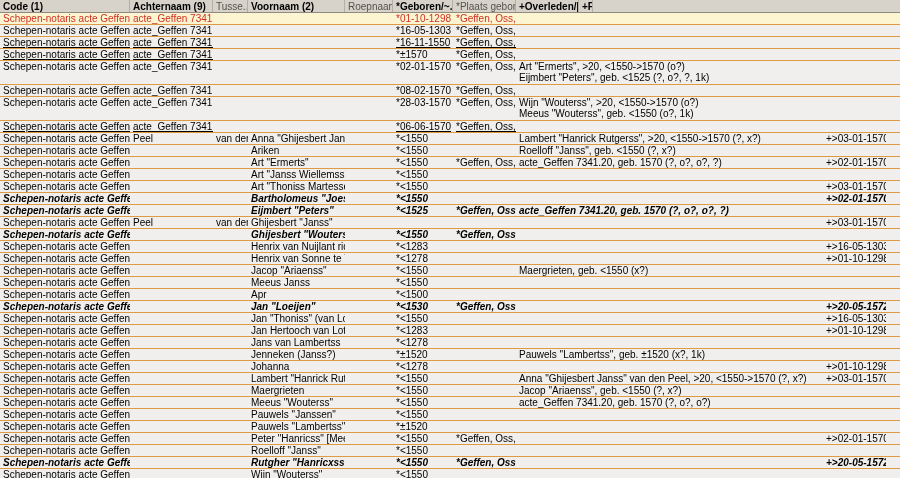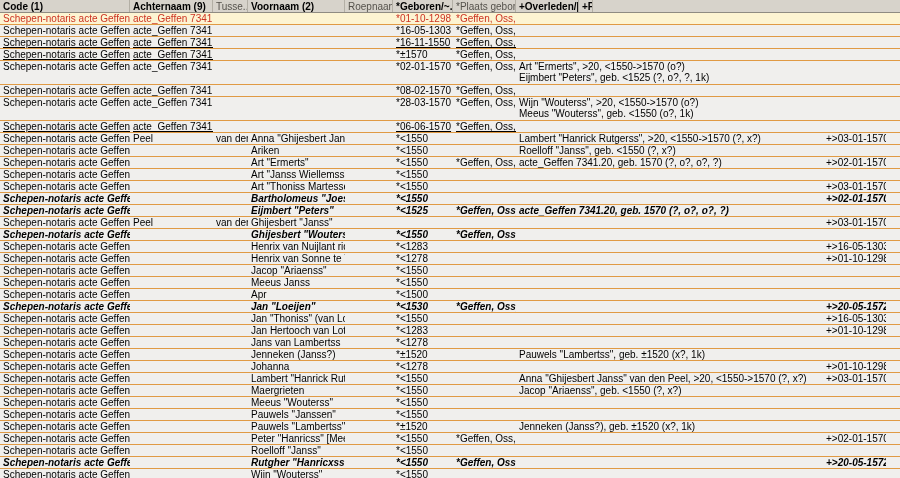--- a/index.html
+++ b/index.html
@@ -303,20 +303,21 @@
         <div class="cell" style="width: 14px;"></div>
       </div>
       <div class="row">
         <div class="cell" style="width: 130px;">Schepen-notaris acte Geffen</div>
         <div class="cell" style="width: 83px;"></div>
         <div class="cell" style="width: 35px;"></div>
         <div class="cell" style="width: 97px;">Jacop "Ariaenss"</div>
         <div class="cell" style="width: 48px;"></div>
         <div class="cell" style="width: 60px;">*&lt;1550</div>
         <div class="cell" style="width: 63px;"></div>
+        <div class="cell" style="width: 307px;">Maergrieten, geb. &lt;1550 (x?)</div>
         <div class="cell" style="width: 63px;"></div>
         <div class="cell" style="width: 14px;"></div>
       </div>
       <div class="row">
         <div class="cell" style="width: 130px;">Schepen-notaris acte Geffen</div>
         <div class="cell" style="width: 83px;"></div>
         <div class="cell" style="width: 35px;"></div>
         <div class="cell" style="width: 97px;">Meeus Janss</div>
         <div class="cell" style="width: 48px;"></div>
         <div class="cell" style="width: 60px;">*&lt;1550</div>
@@ -434,20 +435,21 @@
         <div class="cell" style="width: 14px;"></div>
       </div>
       <div class="row">
         <div class="cell" style="width: 130px;">Schepen-notaris acte Geffen</div>
         <div class="cell" style="width: 83px;"></div>
         <div class="cell" style="width: 35px;"></div>
         <div class="cell" style="width: 97px;">Meeus "Wouterss"</div>
         <div class="cell" style="width: 48px;"></div>
         <div class="cell" style="width: 60px;">*&lt;1550</div>
         <div class="cell" style="width: 63px;"></div>
+        <div class="cell" style="width: 307px;">acte_Geffen 7341.20, geb. 1570 (?, o?, o?)</div>
         <div class="cell" style="width: 63px;"></div>
         <div class="cell" style="width: 14px;"></div>
       </div>
       <div class="row">
         <div class="cell" style="width: 130px;">Schepen-notaris acte Geffen</div>
         <div class="cell" style="width: 83px;"></div>
         <div class="cell" style="width: 35px;"></div>
         <div class="cell" style="width: 97px;">Pauwels "Janssen"</div>
         <div class="cell" style="width: 48px;"></div>
         <div class="cell" style="width: 60px;">*&lt;1550</div>
@@ -457,21 +459,20 @@
         <div class="cell" style="width: 14px;"></div>
       </div>
       <div class="row">
         <div class="cell" style="width: 130px;">Schepen-notaris acte Geffen</div>
         <div class="cell" style="width: 83px;"></div>
         <div class="cell" style="width: 35px;"></div>
         <div class="cell" style="width: 97px;">Pauwels "Lambertss"</div>
         <div class="cell" style="width: 48px;"></div>
         <div class="cell" style="width: 60px;">*±1520</div>
         <div class="cell" style="width: 63px;"></div>
-        <div class="cell" style="width: 307px;">Jenneken (Janss?), geb. ±1520 (x?, 1k)</div>
         <div class="cell" style="width: 63px;"></div>
         <div class="cell" style="width: 14px;"></div>
       </div>
       <div class="row">
         <div class="cell" style="width: 130px;">Schepen-notaris acte Geffen</div>
         <div class="cell" style="width: 83px;"></div>
         <div class="cell" style="width: 35px;"></div>
         <div class="cell" style="width: 97px;">Peter "Hanricss" [Meest...</div>
         <div class="cell" style="width: 48px;"></div>
         <div class="cell" style="width: 60px;">*&lt;1550</div>

